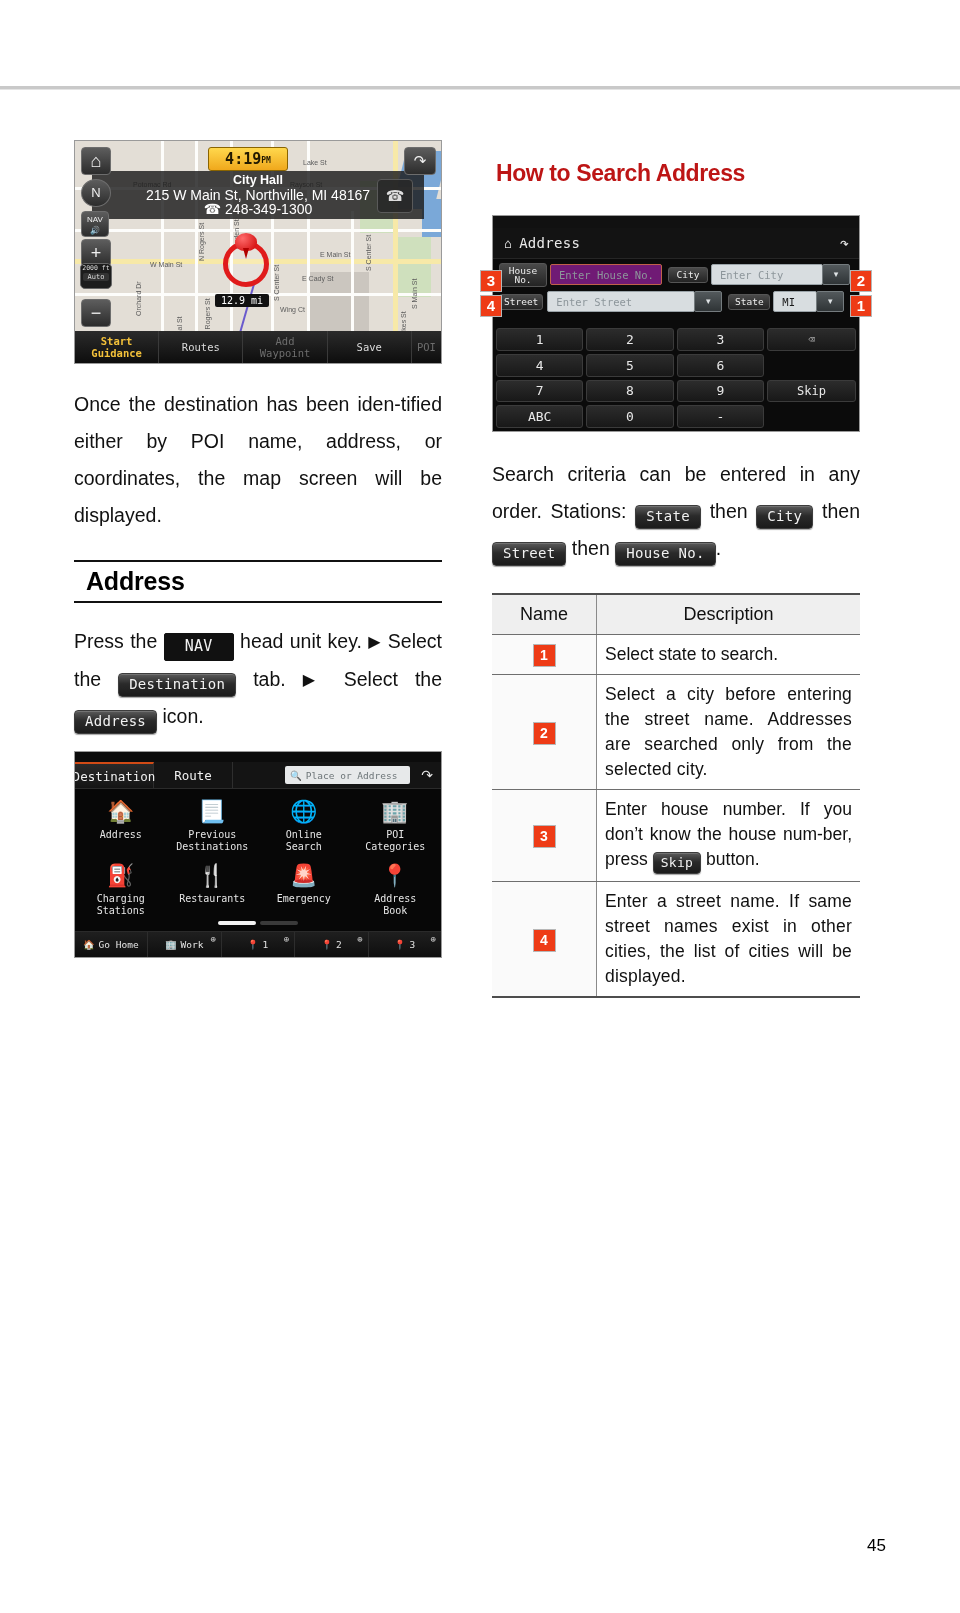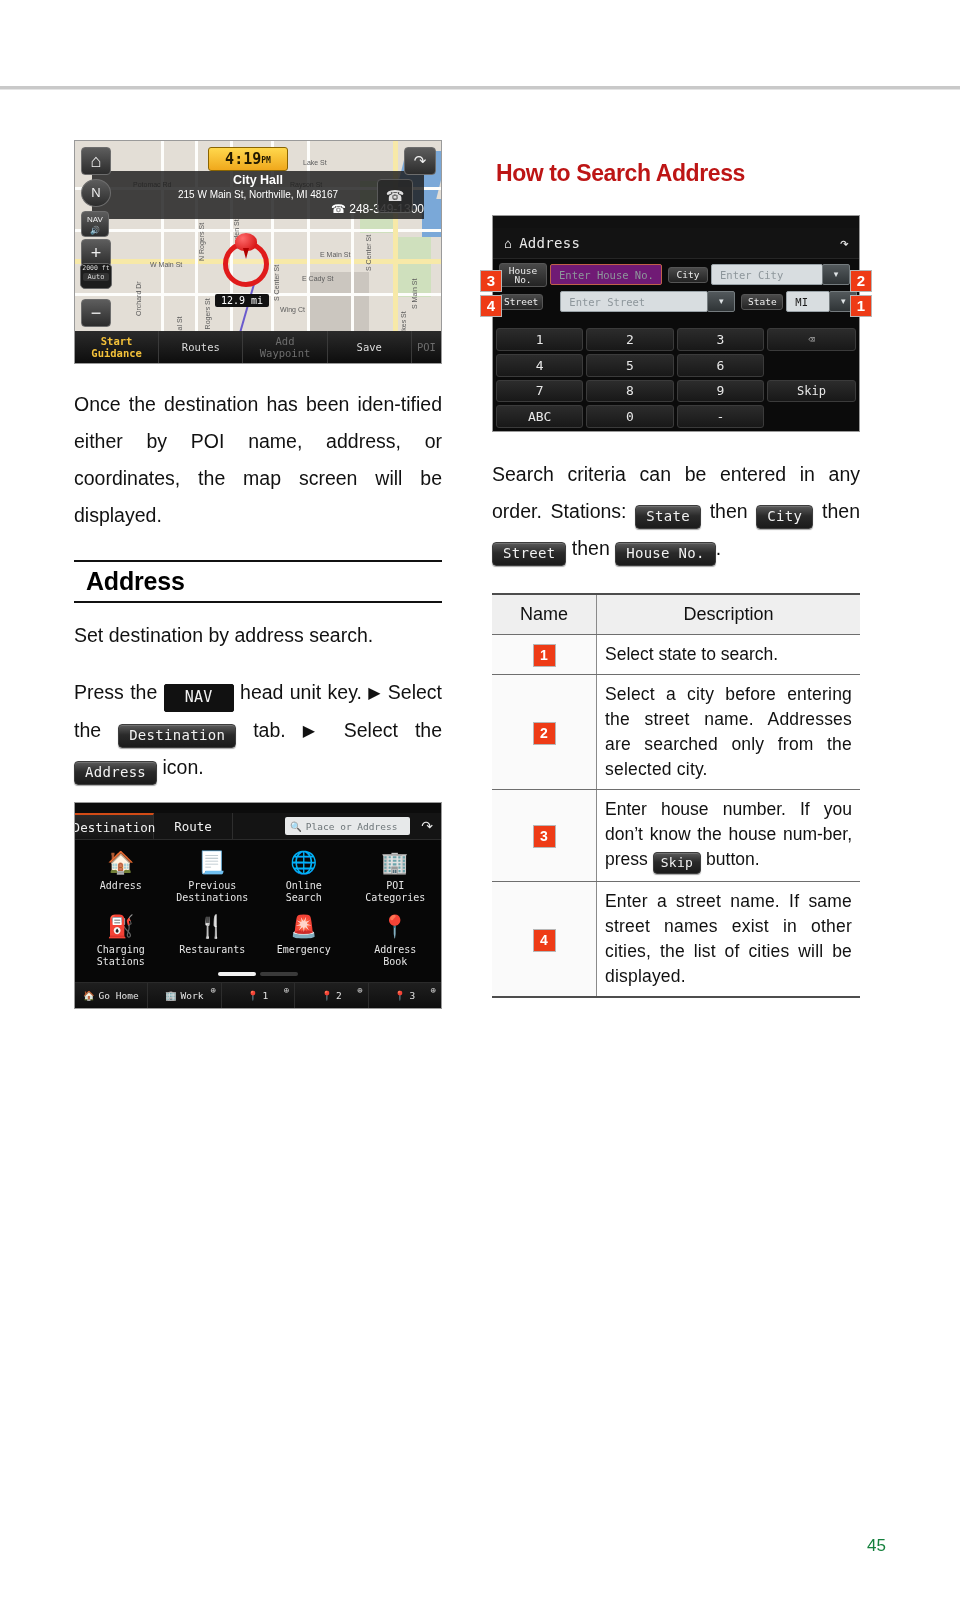--- a/index.html
+++ b/index.html
@@ -87,22 +87,22 @@
     color:#231a00;font-weight:bold;font-size:15px;line-height:22px;text-align:center;
     font-family:"DejaVu Sans Mono",monospace;
   }
   .time-badge small{font-size:8px;vertical-align:1px;}
 
   .infobar{
     position:absolute;left:17px;top:30px;width:332px;height:48px;
     background:rgba(28,28,28,.82);color:#fff;text-align:center;
   }
   .infobar .t1{font-size:12.5px;font-weight:bold;line-height:15px;padding-top:2px;}
-  .infobar .t2{font-size:10px;line-height:14px;}
-  .infobar .t3{font-size:12px;line-height:14px;text-align:right;}
+  .infobar .t2{font-size:14px;line-height:14px;}
+  .infobar .t3{font-size:14px;line-height:14px;}
 
   .mbtn{
     position:absolute;left:6px;width:28px;height:26px;border-radius:4px;
     background:linear-gradient(#5d5d5d,#2c2c2c);border:1px solid #6d6d6d;
     color:#f0f0f0;font-size:13px;line-height:26px;text-align:center;
   }
   .mbtn.big{font-size:18px;}
   .back-btn{
     position:absolute;right:5px;top:6px;width:30px;height:26px;border-radius:4px;
     background:linear-gradient(#5d5d5d,#2c2c2c);border:1px solid #6d6d6d;
@@ -242,21 +242,21 @@
   table.tbl tbody td.c1{width:88px;text-align:center;border-right:1.5px solid #8a8a8a;background:#fafafa;}
   table.tbl tbody tr:last-child td{border-bottom:2.5px solid #4d4d4d;}
   .numbox{
     display:inline-block;width:21px;height:21px;background:#ee3b16;color:#fff;
     font-size:14px;font-weight:bold;line-height:21px;text-align:center;border:1px solid #b7b7b7;
   }
   td.desc{text-align:justify;}
   td.desc.spread{letter-spacing:.2px;}
 
   
-  .pagenum{position:absolute;right:74px;top:1536px;font-size:17px;color:#15803d;}
+  .pagenum{position:absolute;right:74px;top:1536px;font-size:17px;color:#000000;}
   .watermark{
     position:absolute;left:0;right:0;top:1560px;text-align:center;
     font-size:27px;color:#a8a8a8;letter-spacing:.3px;
   }
 </style>
 </head>
 <body>
 
 <div class="page">
 
@@ -344,21 +344,20 @@
     </div>
 
     <p class="para" style="margin-top:22px;">Once the destination has been iden-tified either by POI name, address, or coordinates, the map screen will be displayed.</p>
 
     <div class="sec-head">
       <div class="rule-top"></div>
       <h2>Address</h2>
       <div class="rule-bot"></div>
     </div>
 
-    <p class="para sec-sub">Set destination by address search.</p>
 
     <p class="para" style="margin-top:20px;"><span>Press the</span>
       <span class="pill flat">NAV</span>
       <span>head unit key.</span>
       <span class="arrow">▶</span>
       <span>Select the</span>
       <span class="pill">Destination</span>
       <span>tab.</span>
       <span class="arrow">▶</span>
       <span>Select</span>
@@ -464,21 +463,21 @@
         <div class="fieldrow">
           <div class="flabel" style="line-height:9px;">House<br>No.</div>
           <div class="finput active" style="width:112px;margin-left:3px;">Enter House No.</div>
           <div class="flabel" style="margin-left:6px;min-width:30px;">City</div>
           <div class="finput" style="width:112px;margin-left:3px;">Enter City</div>
           <div class="fcaret" style="margin-left:-1px;">▾</div>
         </div>
 
         <div class="fieldrow">
           <div class="flabel" style="min-width:34px;">Street</div>
-          <div class="finput" style="width:148px;margin-left:17px;">Enter Street</div>
+          <div class="finput" style="width:148px;margin-left:4px;">Enter Street</div>
           <div class="fcaret" style="margin-left:-1px;">▾</div>
           <div class="flabel" style="margin-left:6px;min-width:32px;">State</div>
           <div class="finput val" style="width:44px;margin-left:3px;">MI</div>
           <div class="fcaret" style="margin-left:-1px;">▾</div>
         </div>
 
         <div class="keypad">
           <div class="krow">
             <div class="key">1</div>
             <div class="key">2</div>

